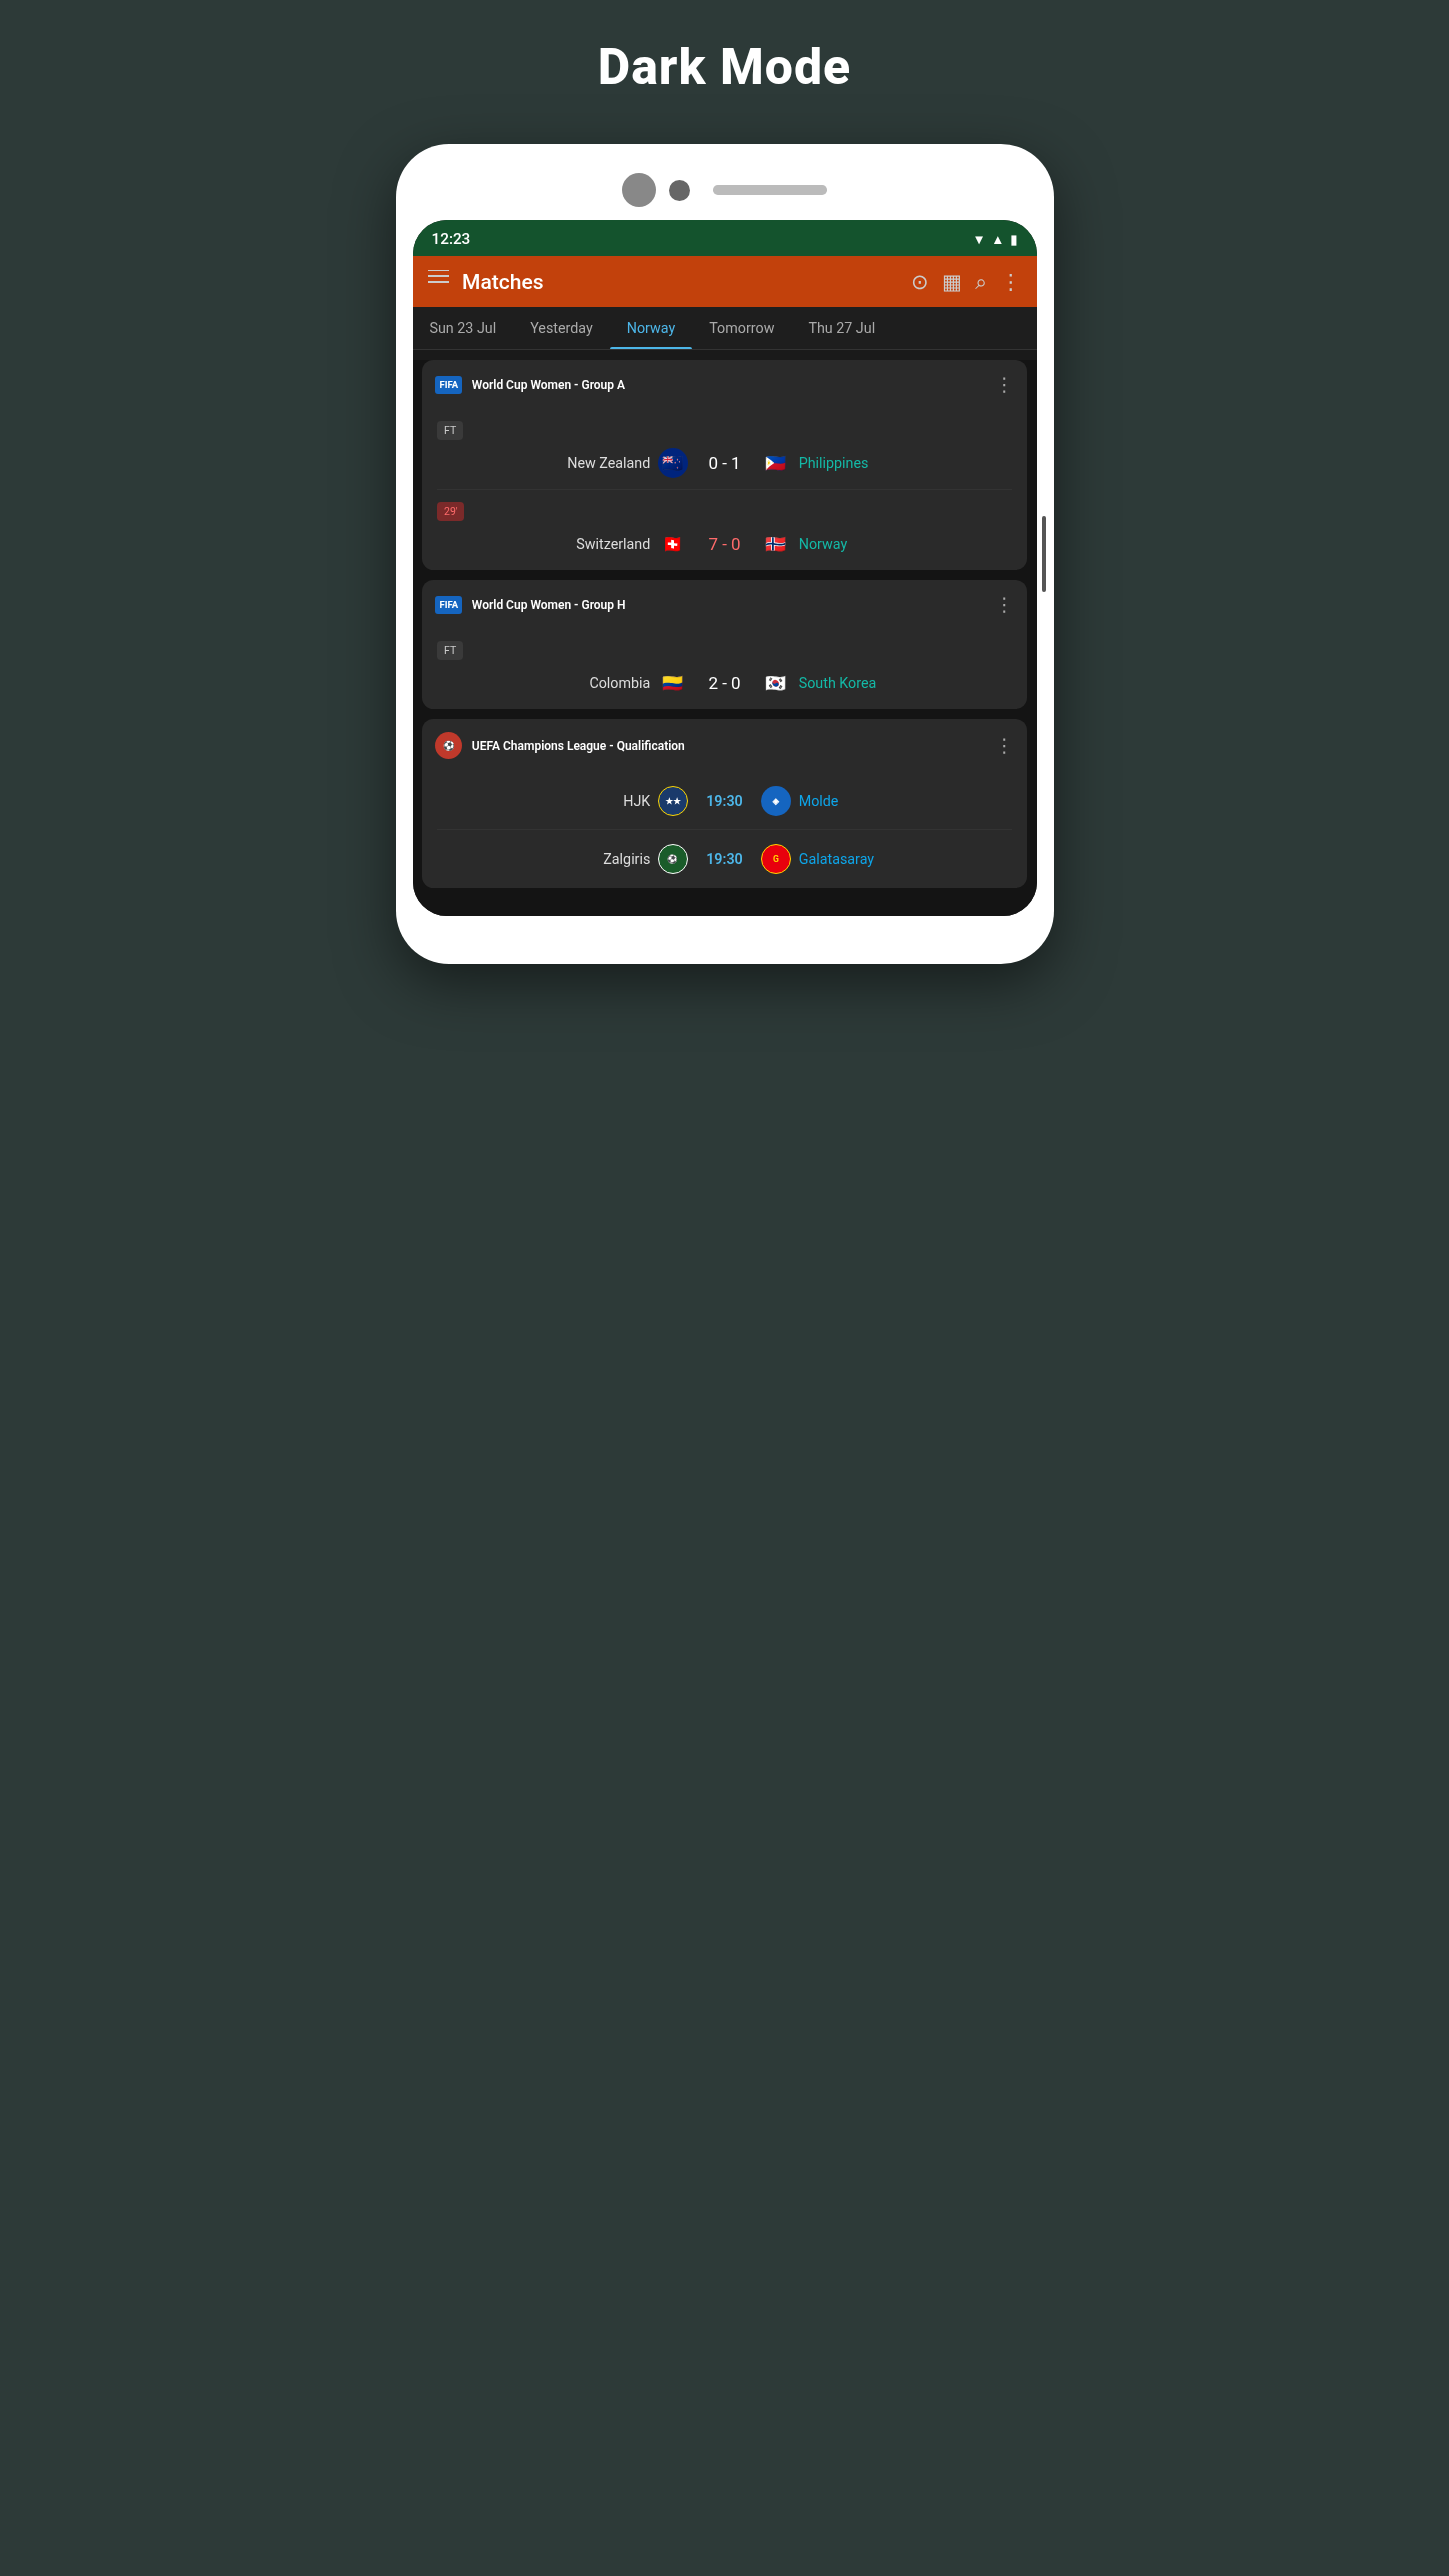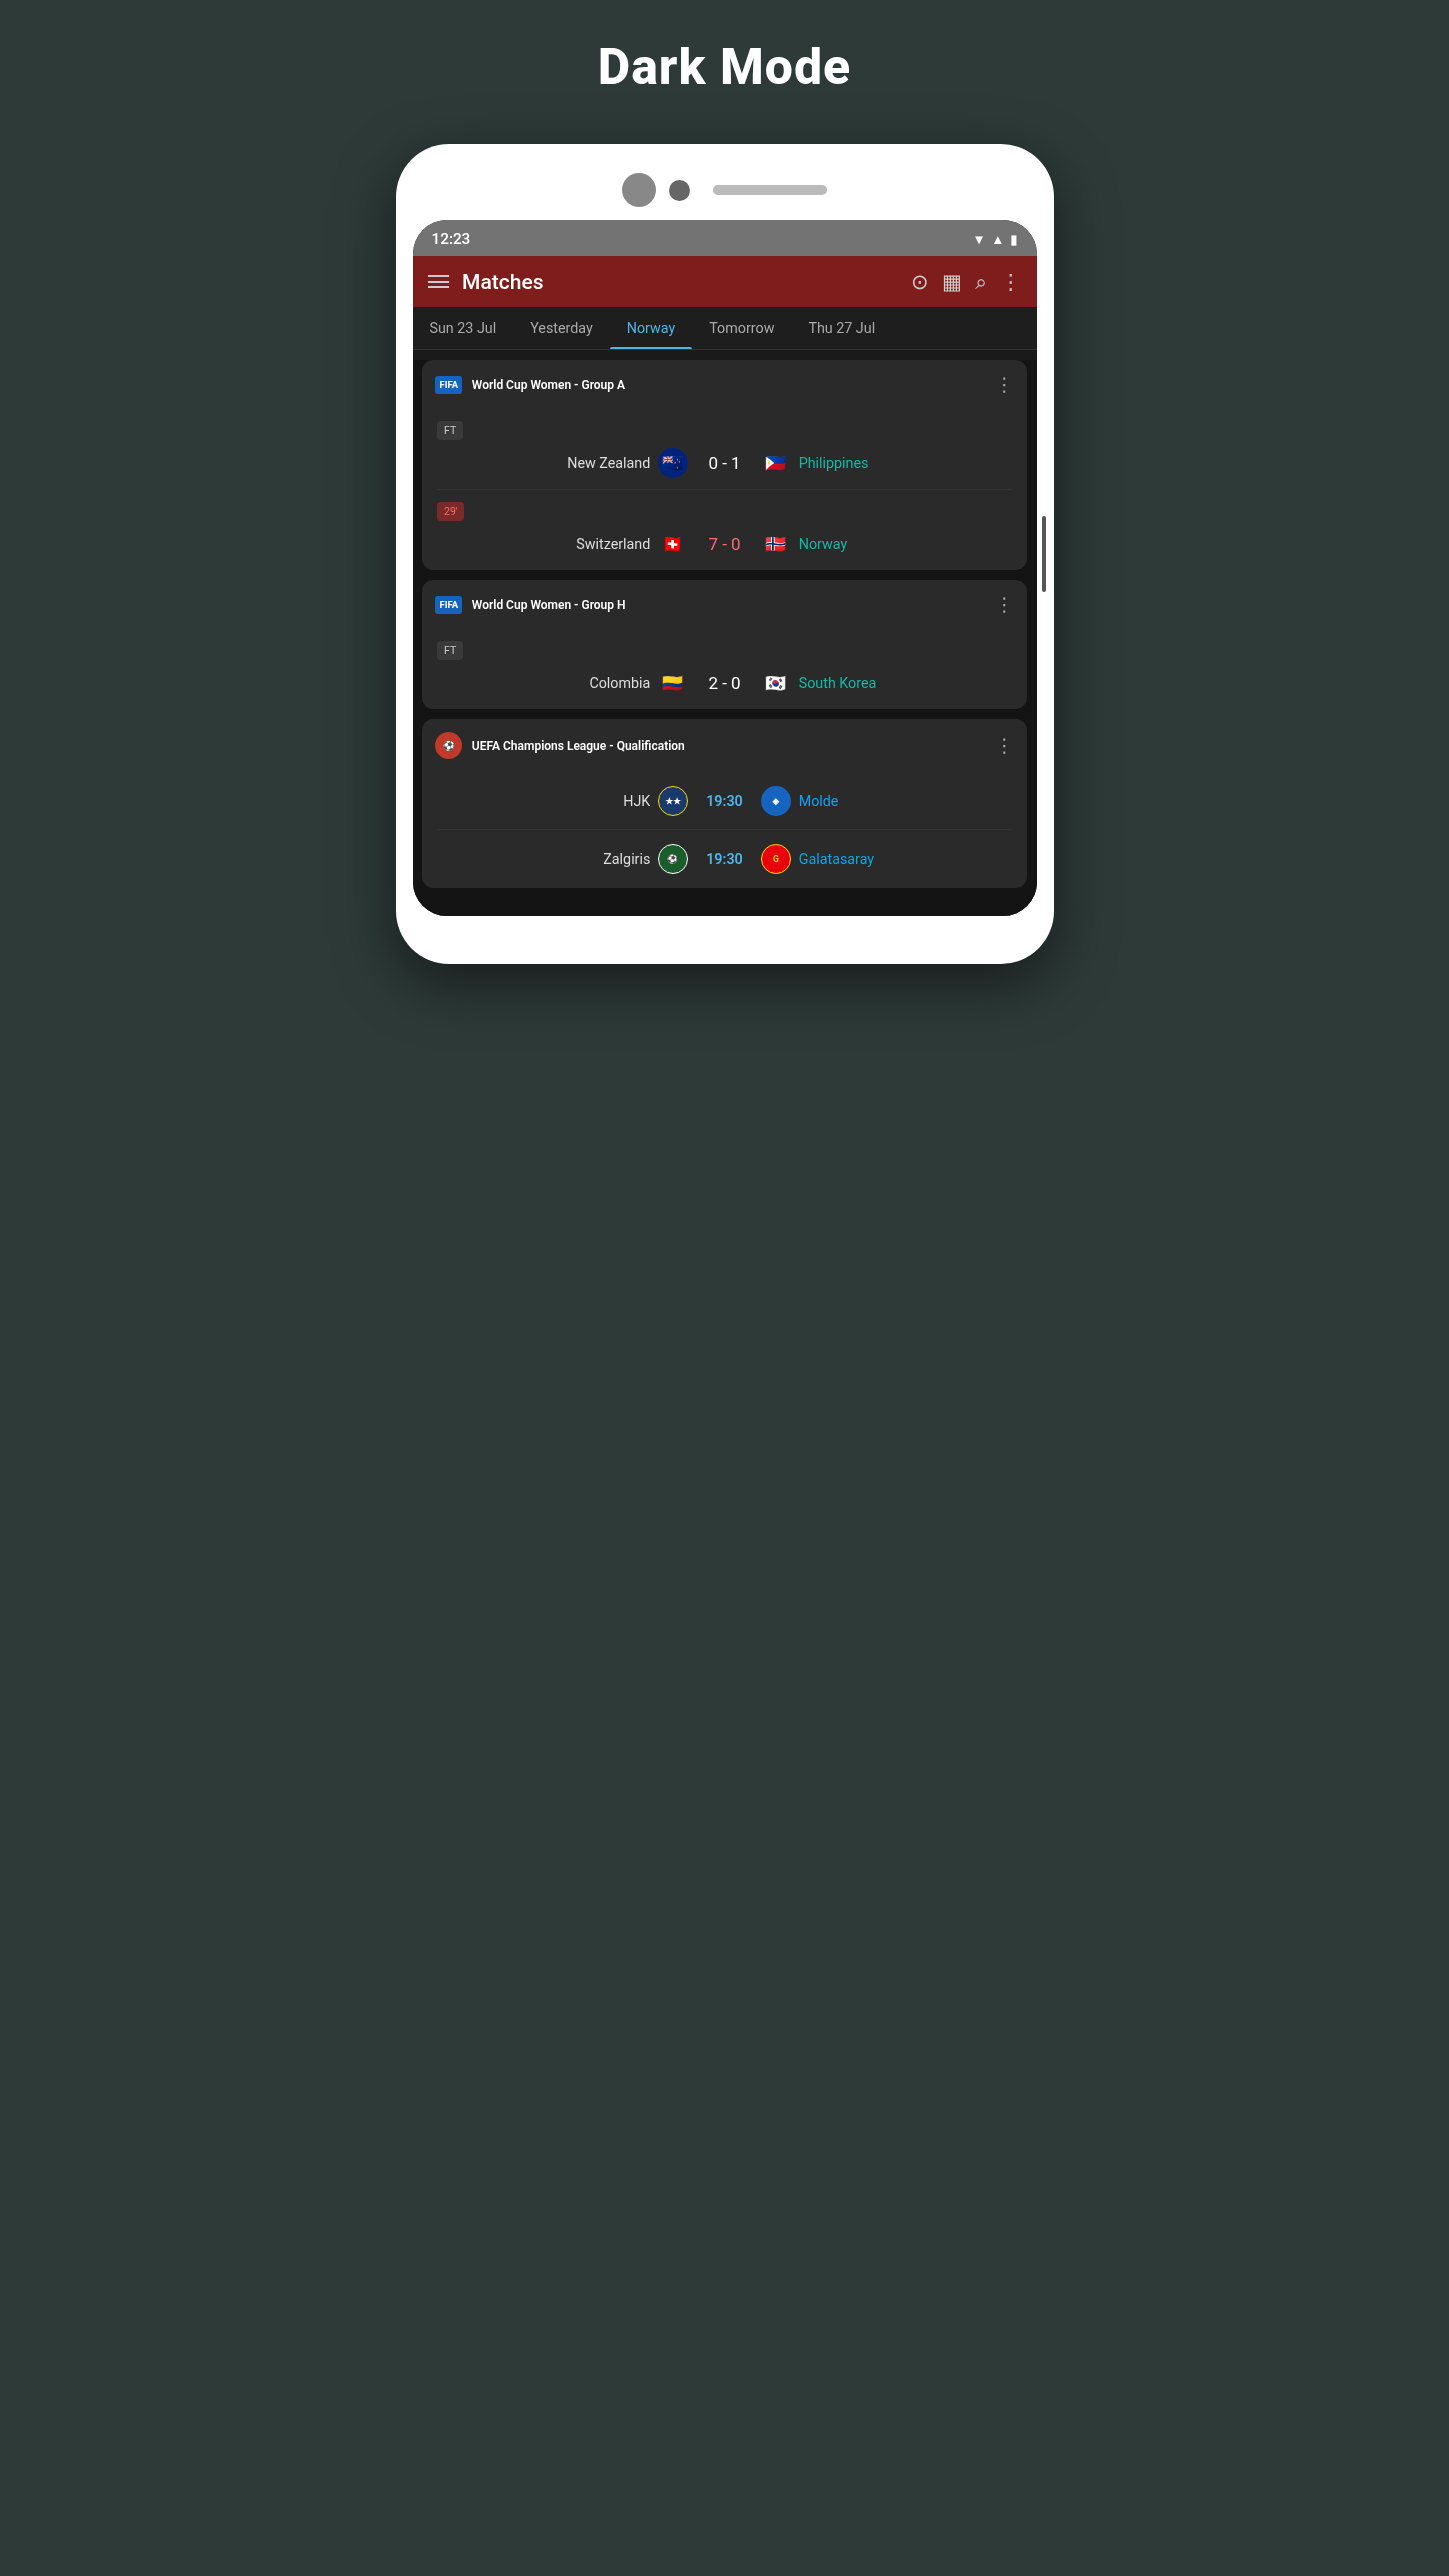--- a/index.html
+++ b/index.html
@@ -65,21 +65,21 @@
 
     
     .phone-screen {
       background: #1a1a1a;
       border-radius: 34px;
       overflow: hidden;
     }
 
     
     .status-bar {
-      background: #737373;
+      background: #14532d;
       display: flex;
       justify-content: space-between;
       align-items: center;
       padding: 7.6px 19px 5.7px 19px;
       height: 36px;
     }
 
     .status-time {
       color: #fff;
       font-size: 15.3px;
@@ -92,23 +92,23 @@
       gap: 5.7px;
     }
 
     .wifi-icon, .signal-icon, .battery-icon {
       color: #fff;
       font-size: 13.3px;
     }
 
     
     .app-bar {
-      background: #7f1d1d;
-      display: flex;
-      align-items: center;
+      background: #c2410c;
+      display: flex;
+      align-items: flex-start;
       padding: 13.3px 15.3px;
       gap: 13.3px;
     }
 
     .app-bar-title {
       color: #fff;
       font-size: 21px;
       font-weight: 500;
       flex: 1;
     }

